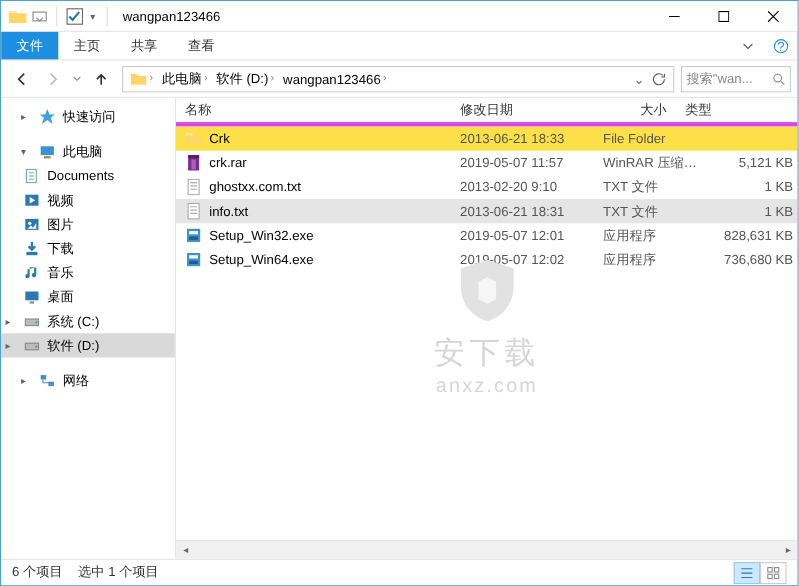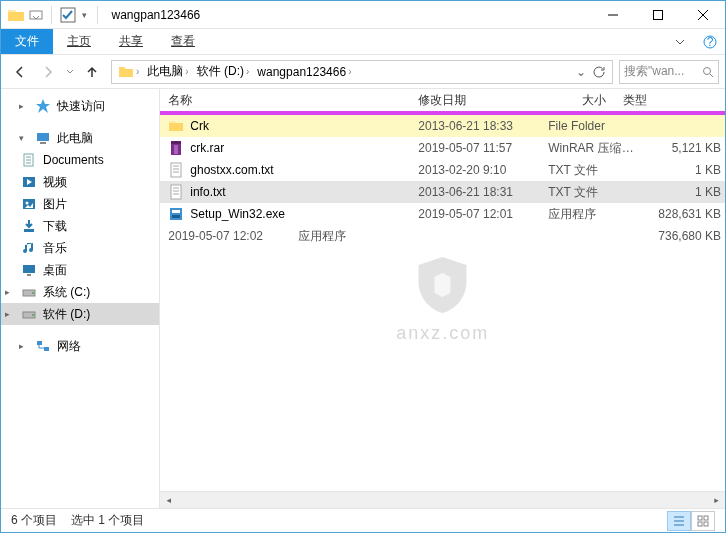--- a/index.html
+++ b/index.html
@@ -8,21 +8,21 @@
 .titlebar { height: 28px; background: #fff; display: flex; align-items: center; border-bottom: 1px solid #e5e5e5; }
 .titlebar .qat { display: flex; align-items: center; gap: 4px; padding: 0 6px; }
 .titlebar .qat .folder-ico { width: 18px; height: 16px; }
 .titlebar .divider { width: 1px; height: 18px; background: #ddd; margin: 0 4px; }
 .titlebar .title { flex: 1; padding-left: 4px; font-size: 12px; }
 .titlebar .winbtns { display: flex; }
 .titlebar .winbtn { width: 45px; height: 28px; display: flex; align-items: center; justify-content: center; }
 
 .ribbon-tabs { height: 26px; display: flex; align-items: stretch; border-bottom: 1px solid #e5e5e5; }
 .ribbon-tabs .file-tab { background: #1e8fe0; color: #fff; padding: 0 14px; display: flex; align-items: center; }
-.ribbon-tabs .tab { padding: 0 14px; display: flex; align-items: center; color: #333; text-decoration: underline; }
+.ribbon-tabs .tab { padding: 0 14px; display: flex; align-items: center; color: #333; }
 .ribbon-tabs .expand { margin-left: auto; width: 30px; display: flex; align-items: center; justify-content: center; color: #555; }
 .ribbon-tabs .help { width: 30px; display: flex; align-items: center; justify-content: center; color: #1e8fe0; }
 
 .navbar { height: 34px; display: flex; align-items: center; padding: 2px 6px; gap: 2px; border-bottom: 1px solid #e5e5e5; }
 .navbtn { width: 26px; height: 26px; display: flex; align-items: center; justify-content: center; color: #888; border-radius: 2px; }
 .navbtn.enabled { color: #333; }
 .addressbar { flex: 1; height: 24px; border: 1px solid #ccc; display: flex; align-items: center; padding: 0 2px; margin: 0 4px; }
 .addressbar .crumb { display: flex; align-items: center; gap: 2px; padding: 0 4px; }
 .addressbar .crumb .chev { color: #888; font-size: 10px; }
 .addressbar .ab-end { margin-left: auto; display: flex; align-items: center; gap: 6px; padding-right: 4px; }
@@ -40,21 +40,21 @@
 .filepane { flex: 1; display: flex; flex-direction: column; position: relative; }
 .columns { display: flex; height: 26px; border-bottom: 4px solid #d946ef; user-select: none; }
 .col { display: flex; align-items: center; padding: 0 8px; color: #333; border-right: 1px solid transparent; }
 .col.name { width: 250px; }
 .col.date { width: 130px; }
 .col.type { width: 110px; }
 .col.size { flex: 1; text-align: right; justify-content: flex-end; }
 
 .filelist { flex: 1; overflow: hidden; position: relative; }
 .row { display: flex; align-items: center; height: 22px; }
-.row.selected { background: #fef9c3; }
+.row.selected { background: #fde047; }
 .row.hover { background: #e5e5e5; }
 .row .c { padding: 0 8px; overflow: hidden; white-space: nowrap; text-overflow: ellipsis; }
 .row .c.name { width: 250px; display: flex; align-items: center; gap: 6px; }
 .row .c.date { width: 130px; color: #555; }
 .row .c.type { width: 110px; color: #555; }
 .row .c.size { flex: 1; text-align: right; padding-right: 4px; color: #555; }
 .row .fico { width: 16px; height: 16px; flex-shrink: 0; display: flex; align-items: center; justify-content: center; }
 
 .scrollbar-h { height: 17px; border-top: 1px solid #e5e5e5; background: #f0f0f0; display: flex; align-items: center; }
 .scrollbar-h .sbtn { width: 17px; height: 17px; display: flex; align-items: center; justify-content: center; color: #666; font-size: 9px; }
@@ -317,20 +317,21 @@
       <div class="col type">类型</div>
     </div>
     <div class="filelist" id="filelist">
       <div class="watermark">
         <div class="wm-shield">
             <svg viewBox="0 0 64 64">
               <path fill="#e2e2e2" d="M32 4l24 8v16c0 16-10 28-24 32C18 56 8 44 8 28V12z"></path>
               <path fill="#fff" d="M24 40V24l8-4 8 4v16l-8 4z" opacity=".7"></path>
             </svg>
           </div>
+        <div class="wm1">安下载</div>
         <div class="wm2">anxz.com</div>
       </div>
     <div class="row selected">
           <div class="c name">
             <span class="fico">
               <svg viewBox="0 0 16 16">
                 <path fill="#ffd666" d="M1 3h5l2 2h7v8H1z"></path>
                 <path fill="#ffe9a8" d="M1 3h5l2 2H1z"></path>
               </svg>
             </span>
@@ -392,20 +393,30 @@
                 <rect x="4" y="9" width="8" height="3" fill="#1a5f8e"></rect>
               </svg>
             </span>
             <span>Setup_Win32.exe</span>
           </div>
           <div class="c date">2019-05-07 12:01</div>
           <div class="c type">应用程序</div>
           <div class="c size">828,631 KB</div>
         </div>
         <div class="row">
+          <div class="c name">
+            <span class="fico">
+              <svg viewBox="0 0 16 16">
+                <rect x="2" y="2" width="12" height="12" fill="#3e90d0"></rect>
+                <rect x="4" y="4" width="8" height="3" fill="#fff"></rect>
+                <rect x="4" y="9" width="8" height="3" fill="#1a5f8e"></rect>
+              </svg>
+            </span>
+            <span>Setup_Win64.exe</span>
+          </div>
           <div class="c date">2019-05-07 12:02</div>
           <div class="c type">应用程序</div>
           <div class="c size">736,680 KB</div>
         </div>
       </div>
     <div class="scrollbar-h">
       <div class="sbtn">◂</div>
       <div class="thumb"></div>
       <div class="sbtn">▸</div>
     </div>

